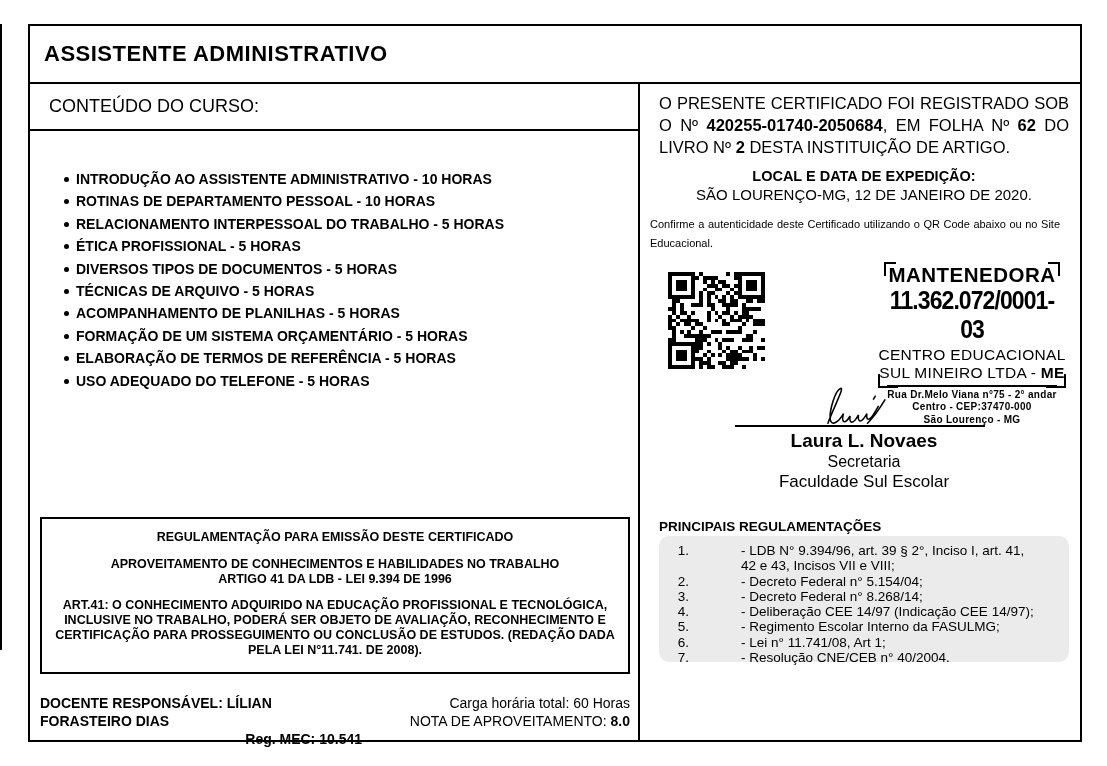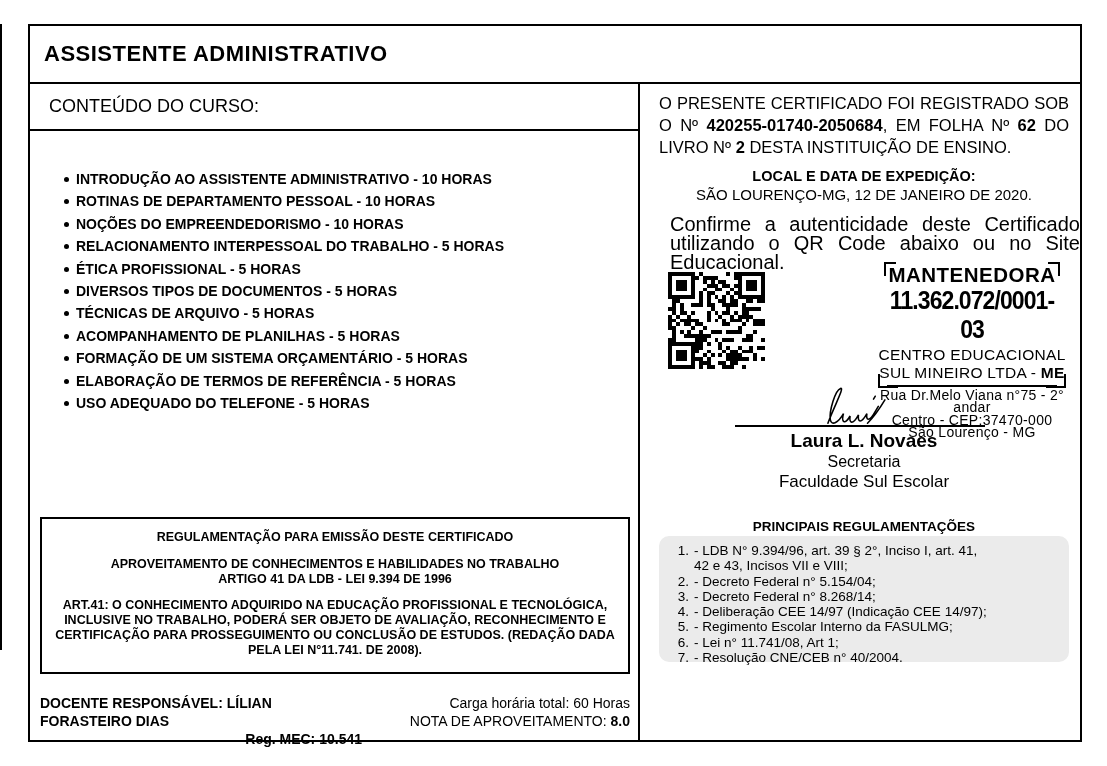--- a/index.html
+++ b/index.html
@@ -32,69 +32,68 @@
   .footer-left{left:10px;top:610px;width:322px;font-size:14px;font-weight:bold;line-height:18px;}
   .footer-left .reg-mec{text-align:right;}
   .footer-right{left:352px;top:610px;width:248px;text-align:right;font-size:14px;line-height:18px;}
   .footer-right b{font-weight:bold;}
 
   
   .reg-par{left:19px;top:8px;width:410px;font-size:16.5px;line-height:22px;text-align:justify;}
   .reg-par b{font-weight:bold;}
   .exp-label{left:19px;top:84px;width:410px;text-align:center;font-size:14.5px;font-weight:bold;}
   .exp-value{left:19px;top:102px;width:410px;text-align:center;font-size:15px;}
-  .qr-note{left:30px;top:131px;width:410px;font-size:20px;line-height:19px;text-align:justify;}
+  .qr-note{left:10px;top:131px;width:410px;font-size:11px;line-height:19px;text-align:justify;}
 
   .qr{left:28px;top:188px;width:97px;height:97px;}
   .qr svg{width:97px;height:97px;display:block;}
 
   .stamp{left:238px;top:178px;width:188px;height:126px;text-align:center;}
   .stamp .s-l1{font-size:20.5px;font-weight:bold;letter-spacing:.5px;margin-top:1px;}
   .stamp .s-cnpj{font-size:25px;font-weight:bold;letter-spacing:-1px;transform:scaleX(.92);transform-origin:center;margin-top:-1px;}
   .stamp .s-l3{font-size:15.5px;letter-spacing:.3px;margin-top:2px;}
   .stamp .s-l4{font-size:15.5px;letter-spacing:.3px;}
   .stamp .s-l4 b{font-weight:bold;}
   .stamp .s-hr{width:170px;height:1.5px;background:#000;margin:3px auto 2px;}
-  .stamp .s-a{font-size:14px;font-weight:normal;line-height:12.5px;letter-spacing:.3px;}
+  .stamp .s-a{font-size:10px;font-weight:bold;line-height:12.5px;letter-spacing:.3px;}
   .stamp .ck{position:absolute;box-sizing:border-box;}
   .stamp .tl{top:0;left:6px;width:12px;height:14px;border-top:2.5px solid #000;border-left:2.5px solid #000;}
   .stamp .tr{top:0;right:6px;width:12px;height:14px;border-top:2.5px solid #000;border-right:2.5px solid #000;}
   .stamp .bl{bottom:0;left:0;width:20px;height:14px;border-bottom:2.5px solid #000;border-left:2.5px solid #000;}
   .stamp .br{bottom:0;right:0;width:20px;height:14px;border-bottom:2.5px solid #000;border-right:2.5px solid #000;}
 
   .sig-script{left:150px;top:302px;width:125px;height:42px;}
   .sig-line{left:95px;top:341px;width:250px;height:2px;background:#000;}
   .sig-name{left:19px;top:346px;width:410px;text-align:center;font-size:19px;font-weight:bold;}
   .sig-role{left:19px;top:369px;width:410px;text-align:center;font-size:16px;}
   .sig-inst{left:19px;top:388px;width:410px;text-align:center;font-size:17px;}
 
-  .regs-heading{left:19px;top:435px;width:410px;text-align:center;font-size:13.5px;font-weight:bold;}
+  .regs-heading{left:19px;top:435px;width:410px;text-align:left;font-size:13.5px;font-weight:bold;}
   .regs-box{left:19px;top:452px;width:410px;height:126px;background:#ebebeb;border-radius:10px;
             box-sizing:border-box;padding:7px 10px 0 8px;}
   .reg-item{display:flex;font-size:13.5px;line-height:15.3px;}
   .reg-item .n{width:22px;text-align:right;margin-right:5px;flex:none;}
-  .reg-item .t{white-space:pre-line;}
+  .reg-item .t{white-space:pre-line;margin-left:47px;}
 </style>
 </head>
 <body>
 
 <div class="abs page-edge"></div>
 
 <div class="abs title-box">
   <h1>ASSISTENTE ADMINISTRATIVO</h1>
 </div>
 
 <div class="left-col">
   <div class="abs course-header">
     <span>CONTEÚDO DO CURSO:</span>
   </div>
   <ul class="abs course-list">
     <li>INTRODUÇÃO AO ASSISTENTE ADMINISTRATIVO - 10 HORAS</li>
     <li>ROTINAS DE DEPARTAMENTO PESSOAL - 10 HORAS</li>
-    <li>NOÇÕES DO EMPREENDEDORISMO - 10 HORAS</li>
     <li>RELACIONAMENTO INTERPESSOAL DO TRABALHO - 5 HORAS</li>
     <li>ÉTICA PROFISSIONAL - 5 HORAS</li>
     <li>DIVERSOS TIPOS DE DOCUMENTOS - 5 HORAS</li>
     <li>TÉCNICAS DE ARQUIVO - 5 HORAS</li>
     <li>ACOMPANHAMENTO DE PLANILHAS - 5 HORAS</li>
     <li>FORMAÇÃO DE UM SISTEMA ORÇAMENTÁRIO - 5 HORAS</li>
     <li>ELABORAÇÃO DE TERMOS DE REFERÊNCIA - 5 HORAS</li>
     <li>USO ADEQUADO DO TELEFONE - 5 HORAS</li>
   </ul>
 
@@ -111,21 +110,21 @@
     <div>DOCENTE RESPONSÁVEL: LÍLIAN FORASTEIRO DIAS</div>
     <div class="reg-mec">Reg. MEC: 10.541</div>
   </div>
   <div class="abs footer-right">
     <div>Carga horária total: 60 Horas</div>
     <div><span>NOTA DE APROVEITAMENTO: </span><b>8.0</b></div>
   </div>
 </div>
 
 <div class="right-col">
-  <p class="abs reg-par" style="margin:0"><span>O PRESENTE CERTIFICADO FOI REGISTRADO SOB O Nº </span><b>420255-01740-2050684</b><span>, EM FOLHA Nº </span><b>62</b><span> DO LIVRO Nº </span><b>2</b><span> DESTA INSTITUIÇÃO DE ENSINO.</span></p>
+  <p class="abs reg-par" style="margin:0"><span>O PRESENTE CERTIFICADO FOI REGISTRADO SOB O Nº </span><b>420255-01740-2050684</b><span>, EM FOLHA Nº </span><b>62</b><span> DO LIVRO Nº </span><b>2</b><span> DESTA INSTITUIÇÃO DE ARTIGO.</span></p>
 
   <div class="abs exp-label">LOCAL E DATA DE EXPEDIÇÃO:</div>
   <div class="abs exp-value">SÃO LOURENÇO-MG, 12 DE JANEIRO DE 2020.</div>
 
   <p class="abs qr-note" style="margin:0">Confirme a autenticidade deste Certificado utilizando o QR Code abaixo ou no Site Educacional.</p>
 
   <div class="abs qr">
     <svg viewBox="0 0 25 25" shape-rendering="crispEdges">
         <rect x="0" y="0" width="1" height="1" fill="#000"></rect>
         <rect x="1" y="0" width="1" height="1" fill="#000"></rect>

